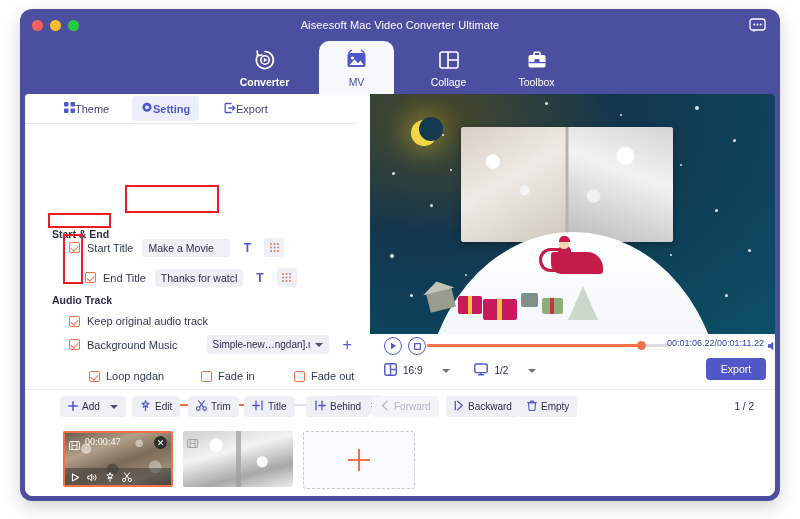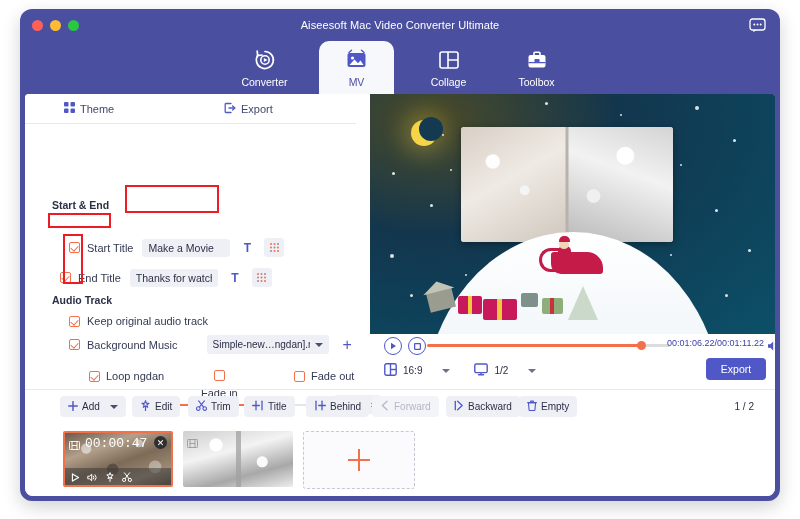--- a/index.html
+++ b/index.html
@@ -39,21 +39,21 @@
     position:absolute;top:0;width:75px;height:57px;
     display:flex;flex-direction:column;align-items:center;justify-content:flex-start;
     padding-top:6px;box-sizing:border-box;cursor:pointer;
   }
   .tab .ticon{height:26px;display:flex;align-items:center;justify-content:center;}
   .tab .tlabel{font-size:10.5px;color:#ffffff;margin-top:3px;}
   .tab.active{
     background:#f7f8fc;border-radius:10px 10px 0 0;
   }
   .tab.active .tlabel{color:#4b4fa0;}
-  .tab-converter{left:207px;}
+  .tab-converter{left:207px;font-weight:bold;}
   .tab-mv{left:299px;}
   .tab-collage{left:391px;}
   .tab-toolbox{left:479px;}
 
   
   .body-area{
     position:absolute;left:5px;top:85px;width:750px;height:402px;
     background:#ffffff;border-radius:4px 4px 8px 8px;overflow:hidden;
   }
 
@@ -61,32 +61,32 @@
   .left-panel{
     position:absolute;left:0;top:0;width:331px;height:295px;
     background:#ffffff;box-sizing:border-box;
   }
   .panel-tabs{
     position:absolute;left:0;top:0;width:331px;height:29px;
     border-bottom:1px solid #e8e9f0;
   }
   .ptab{
     position:absolute;top:2px;height:25px;display:flex;align-items:center;
-    gap:5px;padding:0 9px;border-radius:4px;box-sizing:border-box;
+    padding:0 9px;border-radius:4px;box-sizing:border-box;
     font-size:11px;color:#41476e;cursor:pointer;
   }
   .ptab.active{background:#eceefb;color:#5058c8;font-weight:bold;}
   .ptab-theme{left:30px;}
   .ptab-setting{left:107px;}
   .ptab-export{left:190px;}
 
   .section-title{
     position:absolute;font-size:10.5px;font-weight:bold;color:#2b2f45;
   }
-  .sec-startend{left:27px;top:105px;}
+  .sec-startend{left:27px;top:134px;}
   .sec-audio{left:27px;top:200px;}
 
   
   .cbx{
     width:11px;height:11px;border:1.4px solid #f3714a;border-radius:2px;
     box-sizing:border-box;background:#fff;position:relative;display:inline-block;
   }
   .cbx.checked::after{
     content:"";position:absolute;left:2px;top:1px;width:4px;height:6px;
     border:solid #f3714a;border-width:0 1.5px 1.5px 0;transform:rotate(42deg);
@@ -233,21 +233,21 @@
       radial-gradient(circle at 70% 20%,rgba(255,255,255,.45) 0 4%,transparent 5%),
       radial-gradient(circle at 45% 70%,rgba(0,0,0,.28) 0 8%,transparent 9%),
       radial-gradient(circle at 85% 65%,rgba(255,255,255,.35) 0 6%,transparent 7%);}
   .th2{left:158px;background:
       radial-gradient(circle at 30% 25%,#ffffff 0 7%,transparent 8%),
       radial-gradient(circle at 72% 55%,#fafafa 0 6%,transparent 7%),
       linear-gradient(165deg,#cfcfcf 0%,#f3f3f3 38%,#a8a8a8 72%,#ededed 100%);}
   .th2::after{content:"";position:absolute;left:48%;top:0;width:5px;height:100%;background:rgba(160,160,160,.75);}
   .thumb .tbar{position:absolute;left:0;bottom:0;width:100%;height:17px;background:rgba(60,60,60,.55);
     display:flex;align-items:center;gap:7px;padding-left:6px;box-sizing:border-box;}
-  .thumb .ttime{position:absolute;left:20px;top:3px;font-size:13px;color:#fff;font-family:Liberation Mono, monospace;}
+  .thumb .ttime{position:absolute;left:20px;top:3px;font-size:10px;color:#fff;font-family:Liberation Serif, serif;}
   .film-ic{position:absolute;left:4px;top:3px;}
   .close-ic{position:absolute;right:4px;top:3px;width:13px;height:13px;border-radius:50%;
     background:#2f2f2f;color:#fff;font-size:9px;display:flex;align-items:center;justify-content:center;cursor:pointer;}
   .add-thumb{
     position:absolute;left:278px;top:9px;width:110px;height:56px;
     border:1.5px dashed #c6c9d4;border-radius:3px;background:#fbfbfd;
     display:flex;align-items:center;justify-content:center;cursor:pointer;
   }
   .add-thumb .pl{width:22px;height:22px;position:relative;}
   .add-thumb .pl::before,.add-thumb .pl::after{content:"";position:absolute;background:#f3714a;}
@@ -336,20 +336,29 @@
             <svg width="11" height="11" viewBox="0 0 11 11">
               <rect x="0" y="0" width="4.5" height="4.5" rx="1" fill="#5058c8"></rect>
               <rect x="6.5" y="0" width="4.5" height="4.5" rx="1" fill="#5058c8"></rect>
               <rect x="0" y="6.5" width="4.5" height="4.5" rx="1" fill="#5058c8"></rect>
               <rect x="6.5" y="6.5" width="4.5" height="4.5" rx="1" fill="#5058c8"></rect>
             </svg>
           </span>
           <span>Theme</span>
         </div>
 
+        <div class="ptab ptab-setting active">
+          <span>
+            <svg width="12" height="12" viewBox="0 0 12 12">
+              <path d="M6 0.6 L7 1.1 L8.2 0.9 L8.8 2 L10 2.4 L9.9 3.7 L10.8 4.6 L10.2 5.7 L10.6 6.9 L9.5 7.6 L9.2 8.8 L7.9 8.9 L7.1 9.9 L6 9.5 L4.9 9.9 L4.1 8.9 L2.8 8.8 L2.5 7.6 L1.4 6.9 L1.8 5.7 L1.2 4.6 L2.1 3.7 L2 2.4 L3.2 2 L3.8 0.9 L5 1.1 Z" fill="#5058c8"></path>
+              <circle cx="6" cy="5.3" r="1.9" fill="#eceefb"></circle>
+            </svg>
+          </span>
+          <span>Setting</span>
+        </div>
 
         <div class="ptab ptab-export">
           <span>
             <svg width="12" height="12" viewBox="0 0 12 12">
               <path d="M7 1.5 L2 1.5 A0.8 0.8 0 0 0 1.2 2.3 L1.2 9.7 A0.8 0.8 0 0 0 2 10.5 L7 10.5" fill="none" stroke="#5058c8" stroke-width="1.3" stroke-linecap="round"></path>
               <line x1="5" y1="6" x2="10.5" y2="6" stroke="#5058c8" stroke-width="1.3" stroke-linecap="round"></line>
               <path d="M8.6 4 L10.9 6 L8.6 8" fill="none" stroke="#5058c8" stroke-width="1.3" stroke-linecap="round" stroke-linejoin="round"></path>
             </svg>
           </span>
           <span>Export</span>
@@ -371,21 +380,21 @@
             <circle cx="1" cy="4.5" r="1" fill="#f3714a"></circle>
               <circle cx="4.5" cy="4.5" r="1" fill="#8b8fa8"></circle>
               <circle cx="8" cy="4.5" r="1" fill="#f3714a"></circle>
             <circle cx="1" cy="8" r="1" fill="#8b8fa8"></circle>
               <circle cx="4.5" cy="8" r="1" fill="#f3714a"></circle>
               <circle cx="8" cy="8" r="1" fill="#f3714a"></circle>
           </svg>
         </span>
       </div>
 
-      <div class="row" style="left:35px;top:174px;gap:7px;">
+      <div class="row" style="left:60px;top:174px;gap:7px;">
         <span class="cbx checked"></span>
         <span class="row-label">End Title</span>
         <input class="title-input" style="width: 88px; margin-left: 2px;" value="Thanks for watching">
         <span class="mini-btn t-glyph">T</span>
         <span class="mini-btn">
           <svg width="9" height="9" viewBox="0 0 9 9">
             <circle cx="1" cy="1" r="1" fill="#f3714a"></circle>
               <circle cx="4.5" cy="1" r="1" fill="#f3714a"></circle>
               <circle cx="8" cy="1" r="1" fill="#8b8fa8"></circle>
             <circle cx="1" cy="4.5" r="1" fill="#f3714a"></circle>
@@ -412,21 +421,21 @@
           <span style="flex:1;overflow:hidden;white-space:nowrap;">Simple-new…ngdan].mp3</span>
           <i class="caret"></i>
         </span>
         <span class="plus-btn" style="margin-left:7px;">+</span>
       </div>
 
       <div class="row" style="left:64px;top:276px;gap:6px;">
         <span class="cbx checked"></span>
         <span class="row-label">Loop ngdan</span>
       </div>
-      <div class="row" style="left:176px;top:276px;gap:6px;flex-direction:column;">
+      <div class="row" style="left:176px;top:276px;gap:6px;">
         <span class="cbx"></span>
         <span class="row-label">Fade in</span>
       </div>
       <div class="row" style="left:269px;top:276px;gap:6px;">
         <span class="cbx"></span>
         <span class="row-label">Fade out</span>
       </div>
 
       <div class="row" style="left:60px;top:301px;gap:0;">
         <span class="row-label" style="width:50px;">Volume:</span>

